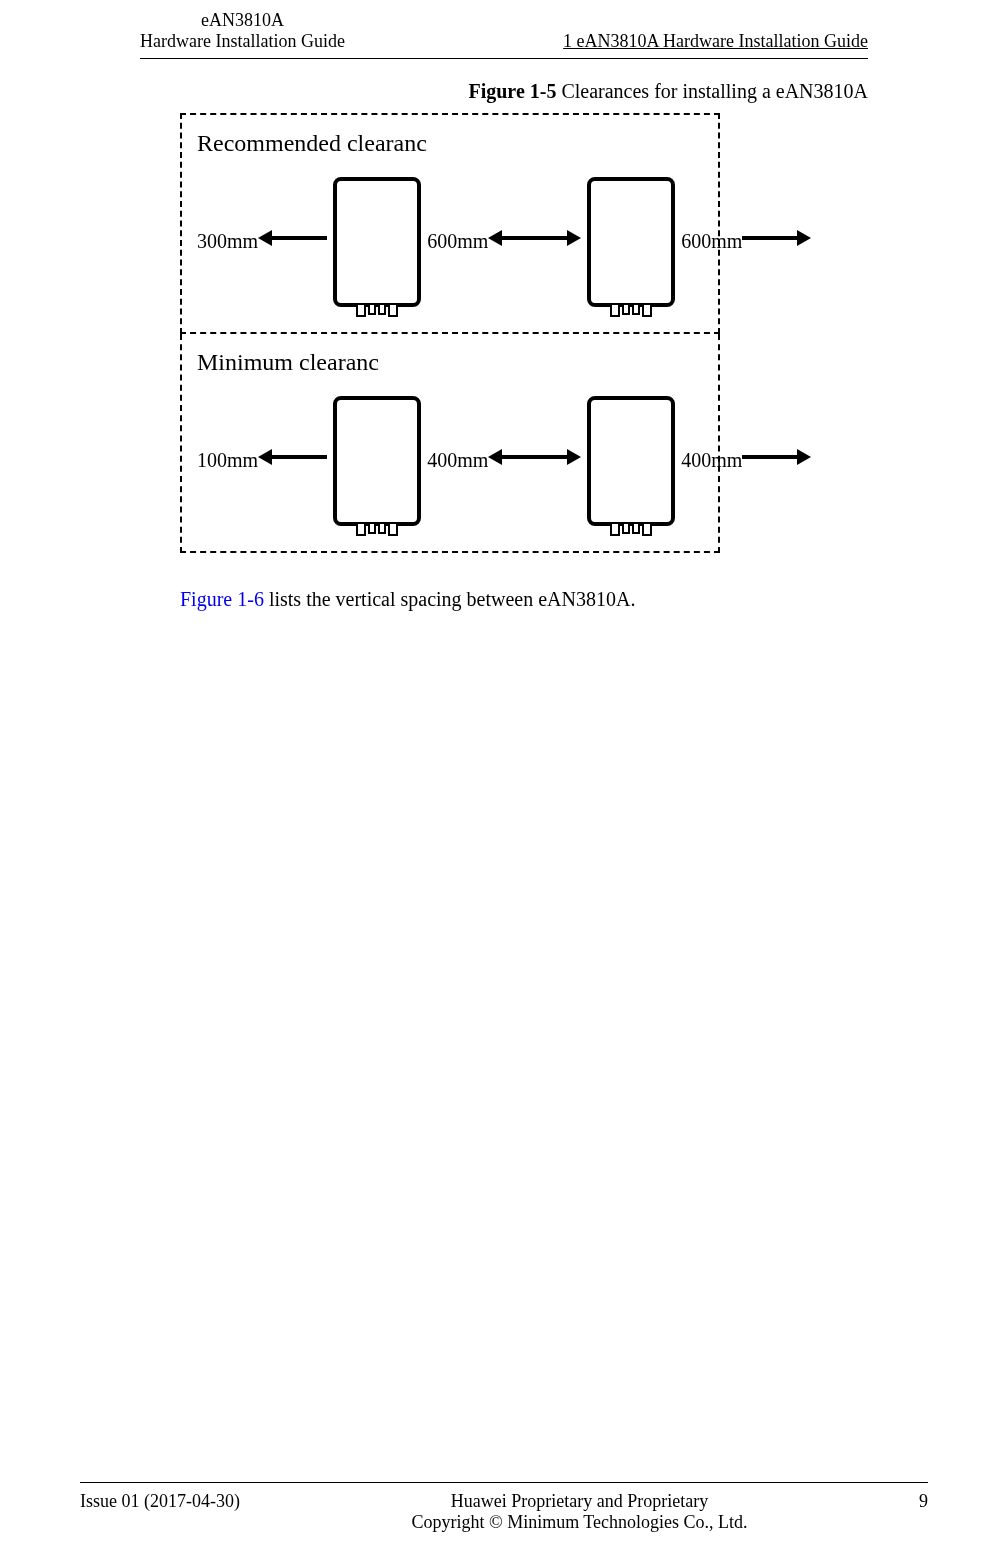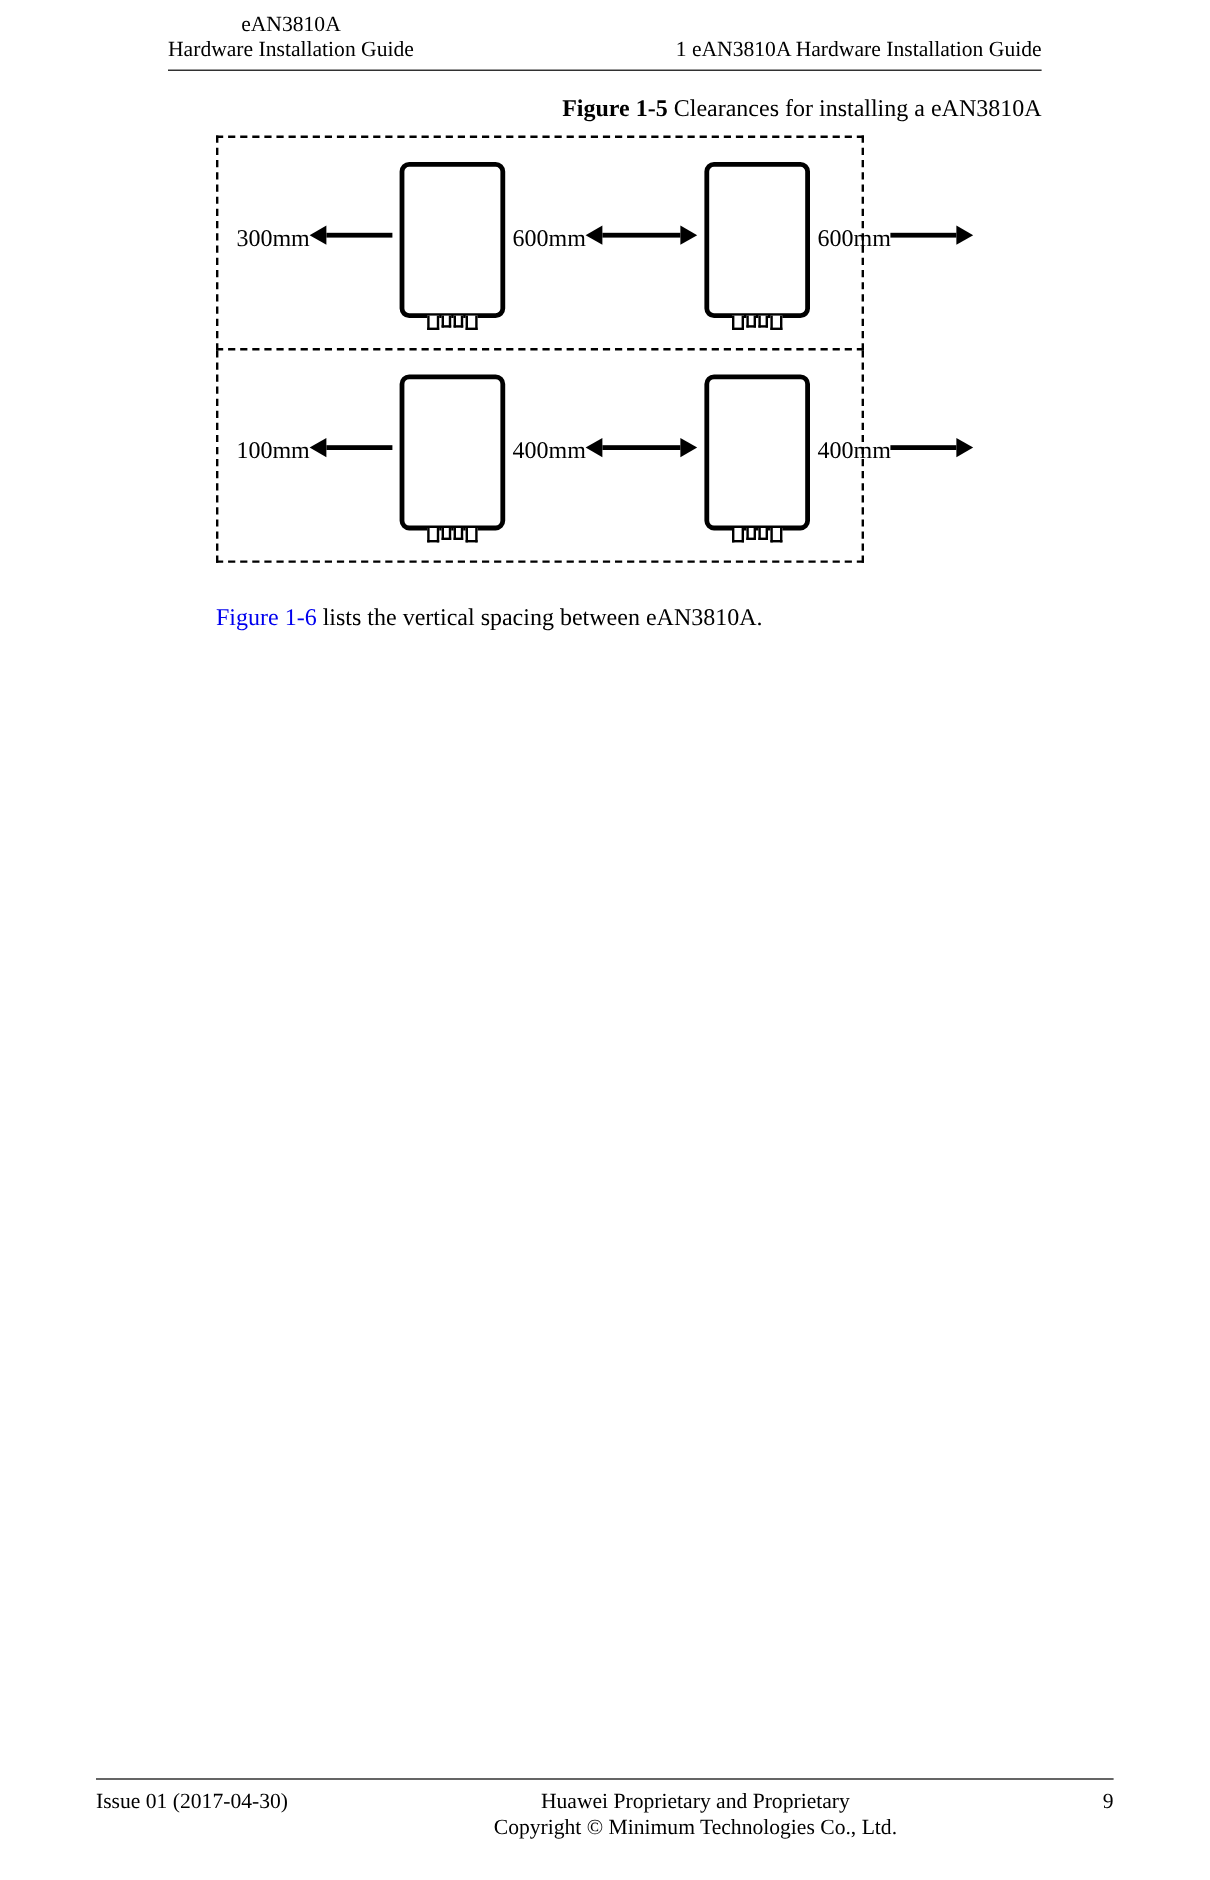--- a/index.html
+++ b/index.html
@@ -24,20 +24,21 @@
     }
     .header-left {
       display: flex;
       flex-direction: column;
       align-items: center;
     }
     .header-right {
       display: flex;
       flex-direction: column;
       align-items: flex-end;
+      text-decoration: underline;
     }
     .header-rule {
       position: absolute;
       top: 58px;
       left: 140px;
       right: 140px;
       border-top: 1px solid black;
     }
     .content {
       position: absolute;
@@ -177,20 +178,21 @@
 <div class="header-rule"></div>
 
 <div class="content">
   <div class="figure-caption">
     <strong>Figure 1-5</strong><span> Clearances for installing a eAN3810A</span>
   </div>
 
   <div class="diagram-wrapper">
 
     <div class="diagram-section">
+      <div class="section-title">Recommended clearanc</div>
       <div class="diagram-row">
 
         <div class="arrow-group">
           <div class="dim-label">300mm</div>
           <div class="arrow-left">
             <div class="arrow-head-left"></div>
             <div class="arrow-line" style="width:55px"></div>
           </div>
         </div>
 
@@ -226,20 +228,21 @@
           <div class="arrow-right">
             <div class="arrow-line" style="width:55px"></div>
             <div class="arrow-head-right"></div>
           </div>
         </div>
 
       </div>
     </div>
 
     <div class="diagram-section" style="border-top:none">
+      <div class="section-title">Minimum clearanc</div>
       <div class="diagram-row">
 
         <div class="arrow-group">
           <div class="dim-label">100mm</div>
           <div class="arrow-left">
             <div class="arrow-head-left"></div>
             <div class="arrow-line" style="width:55px"></div>
           </div>
         </div>
 

